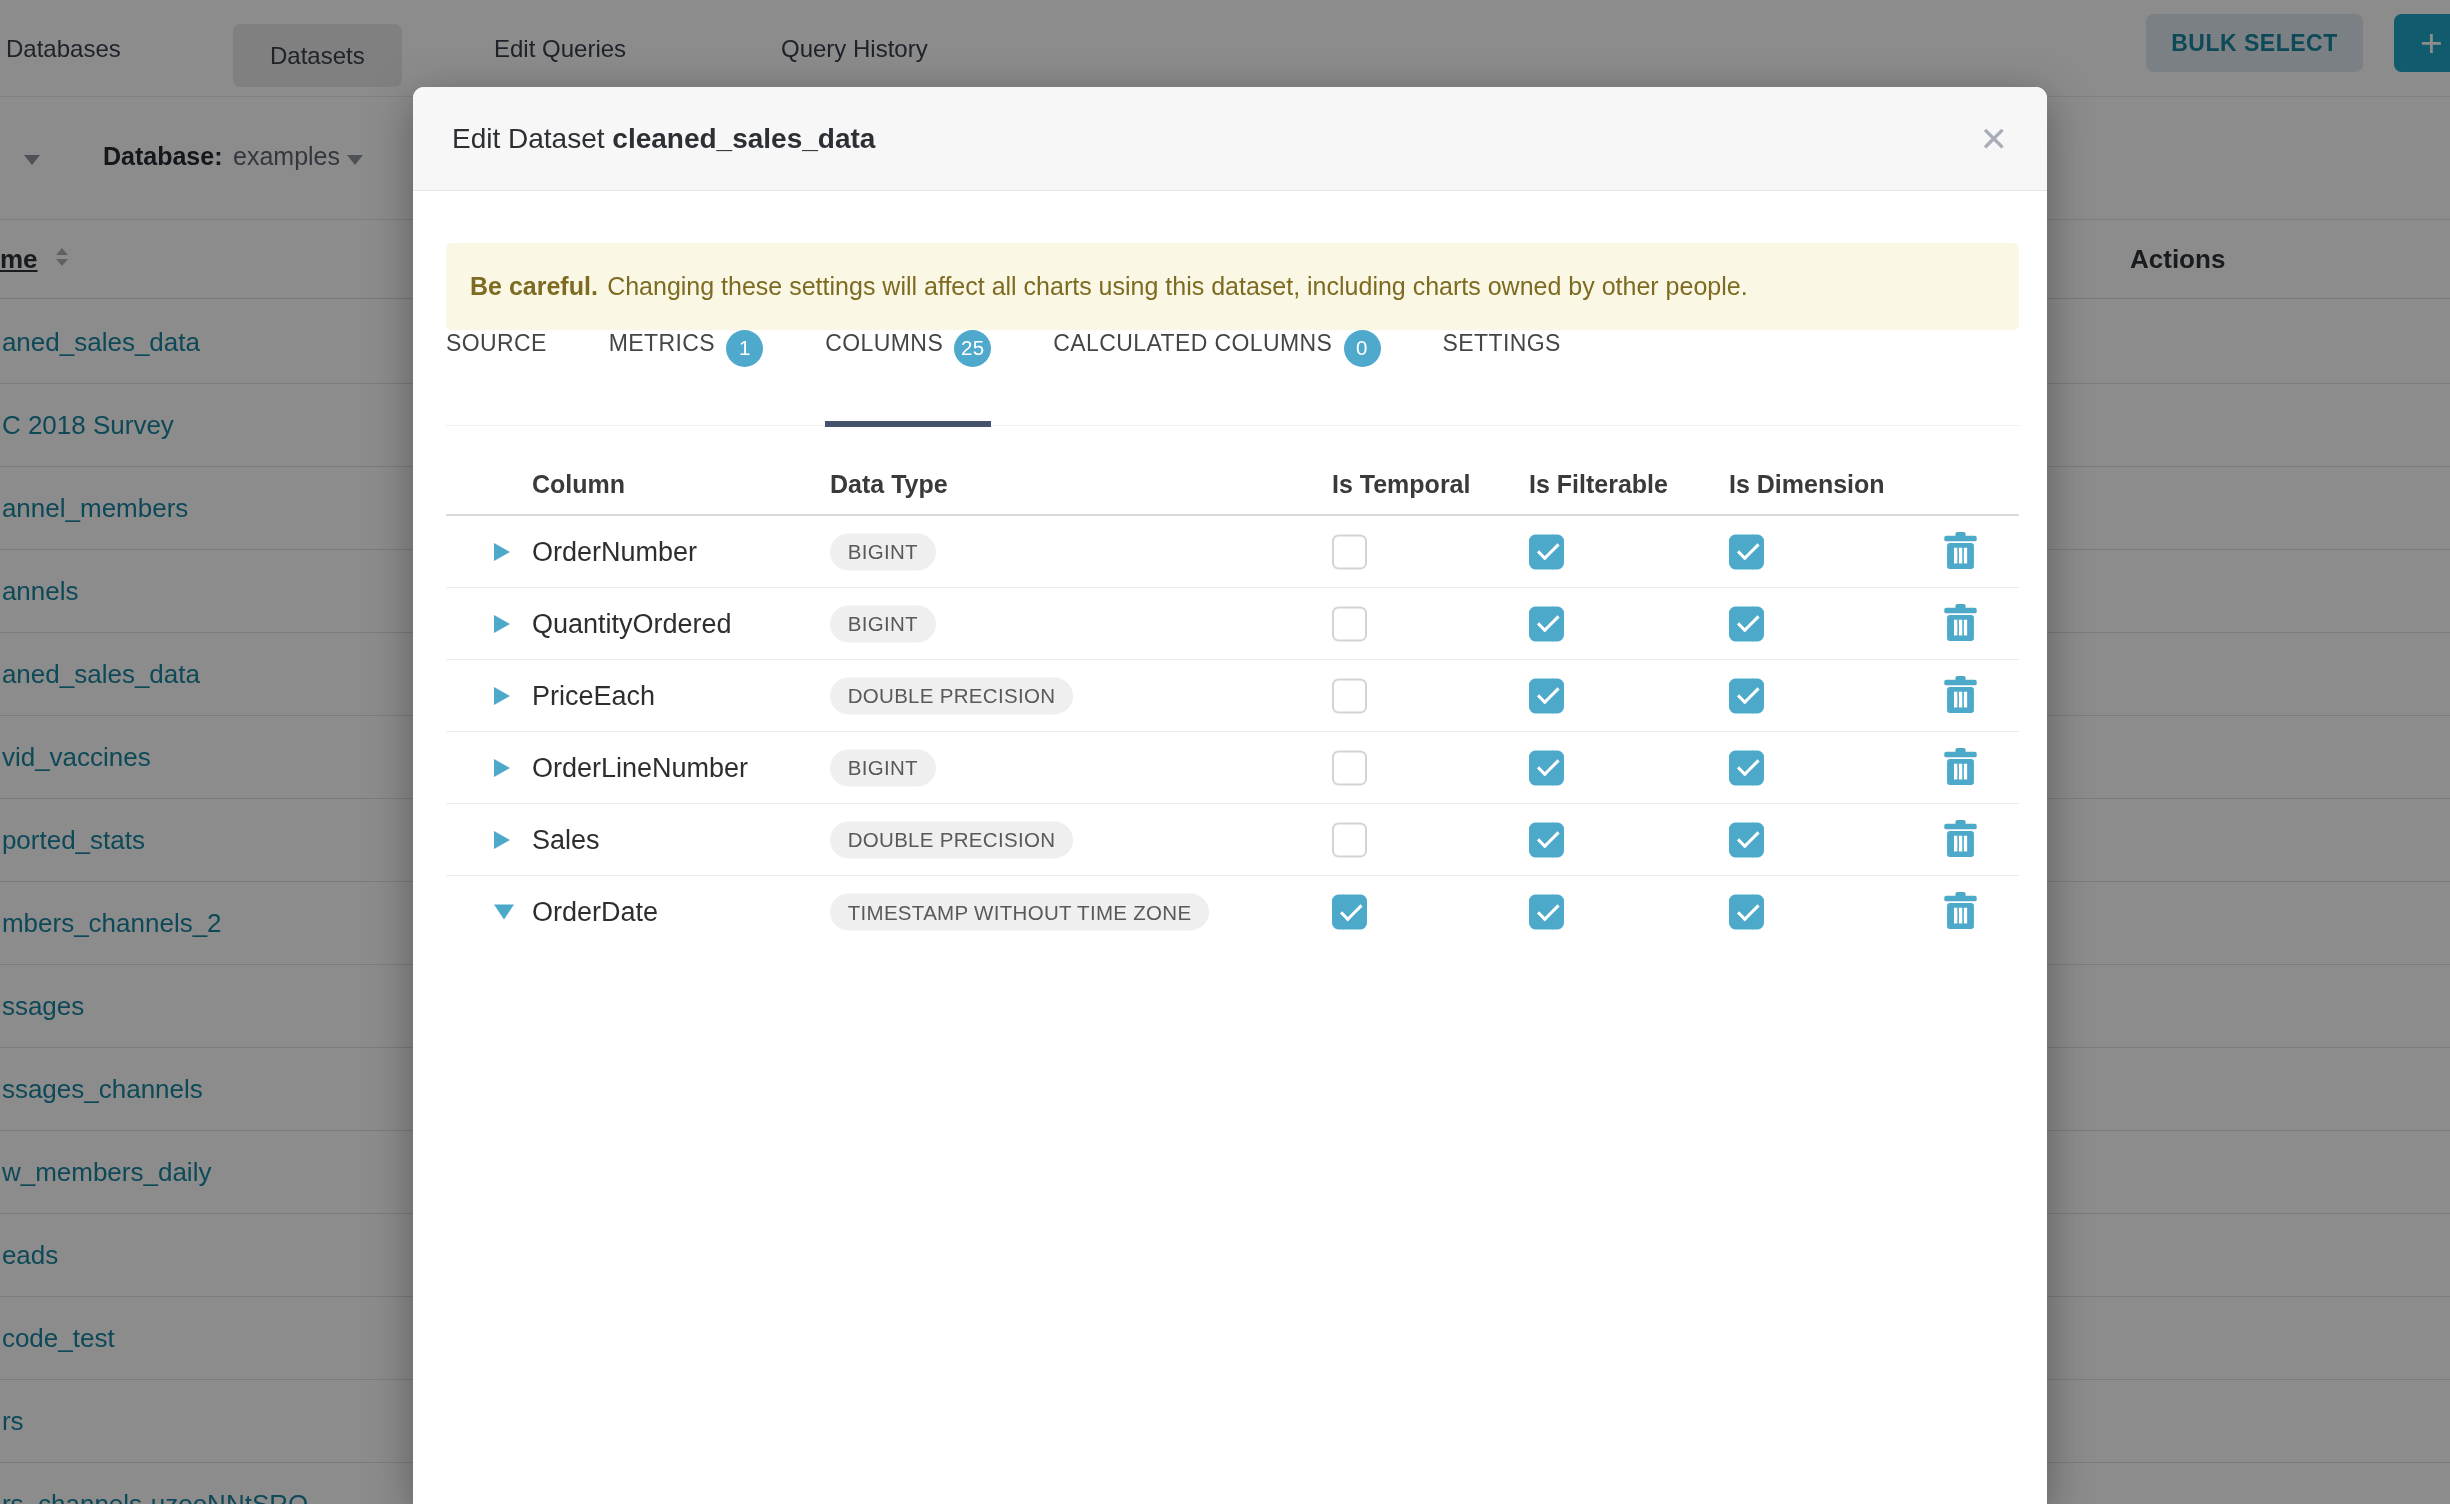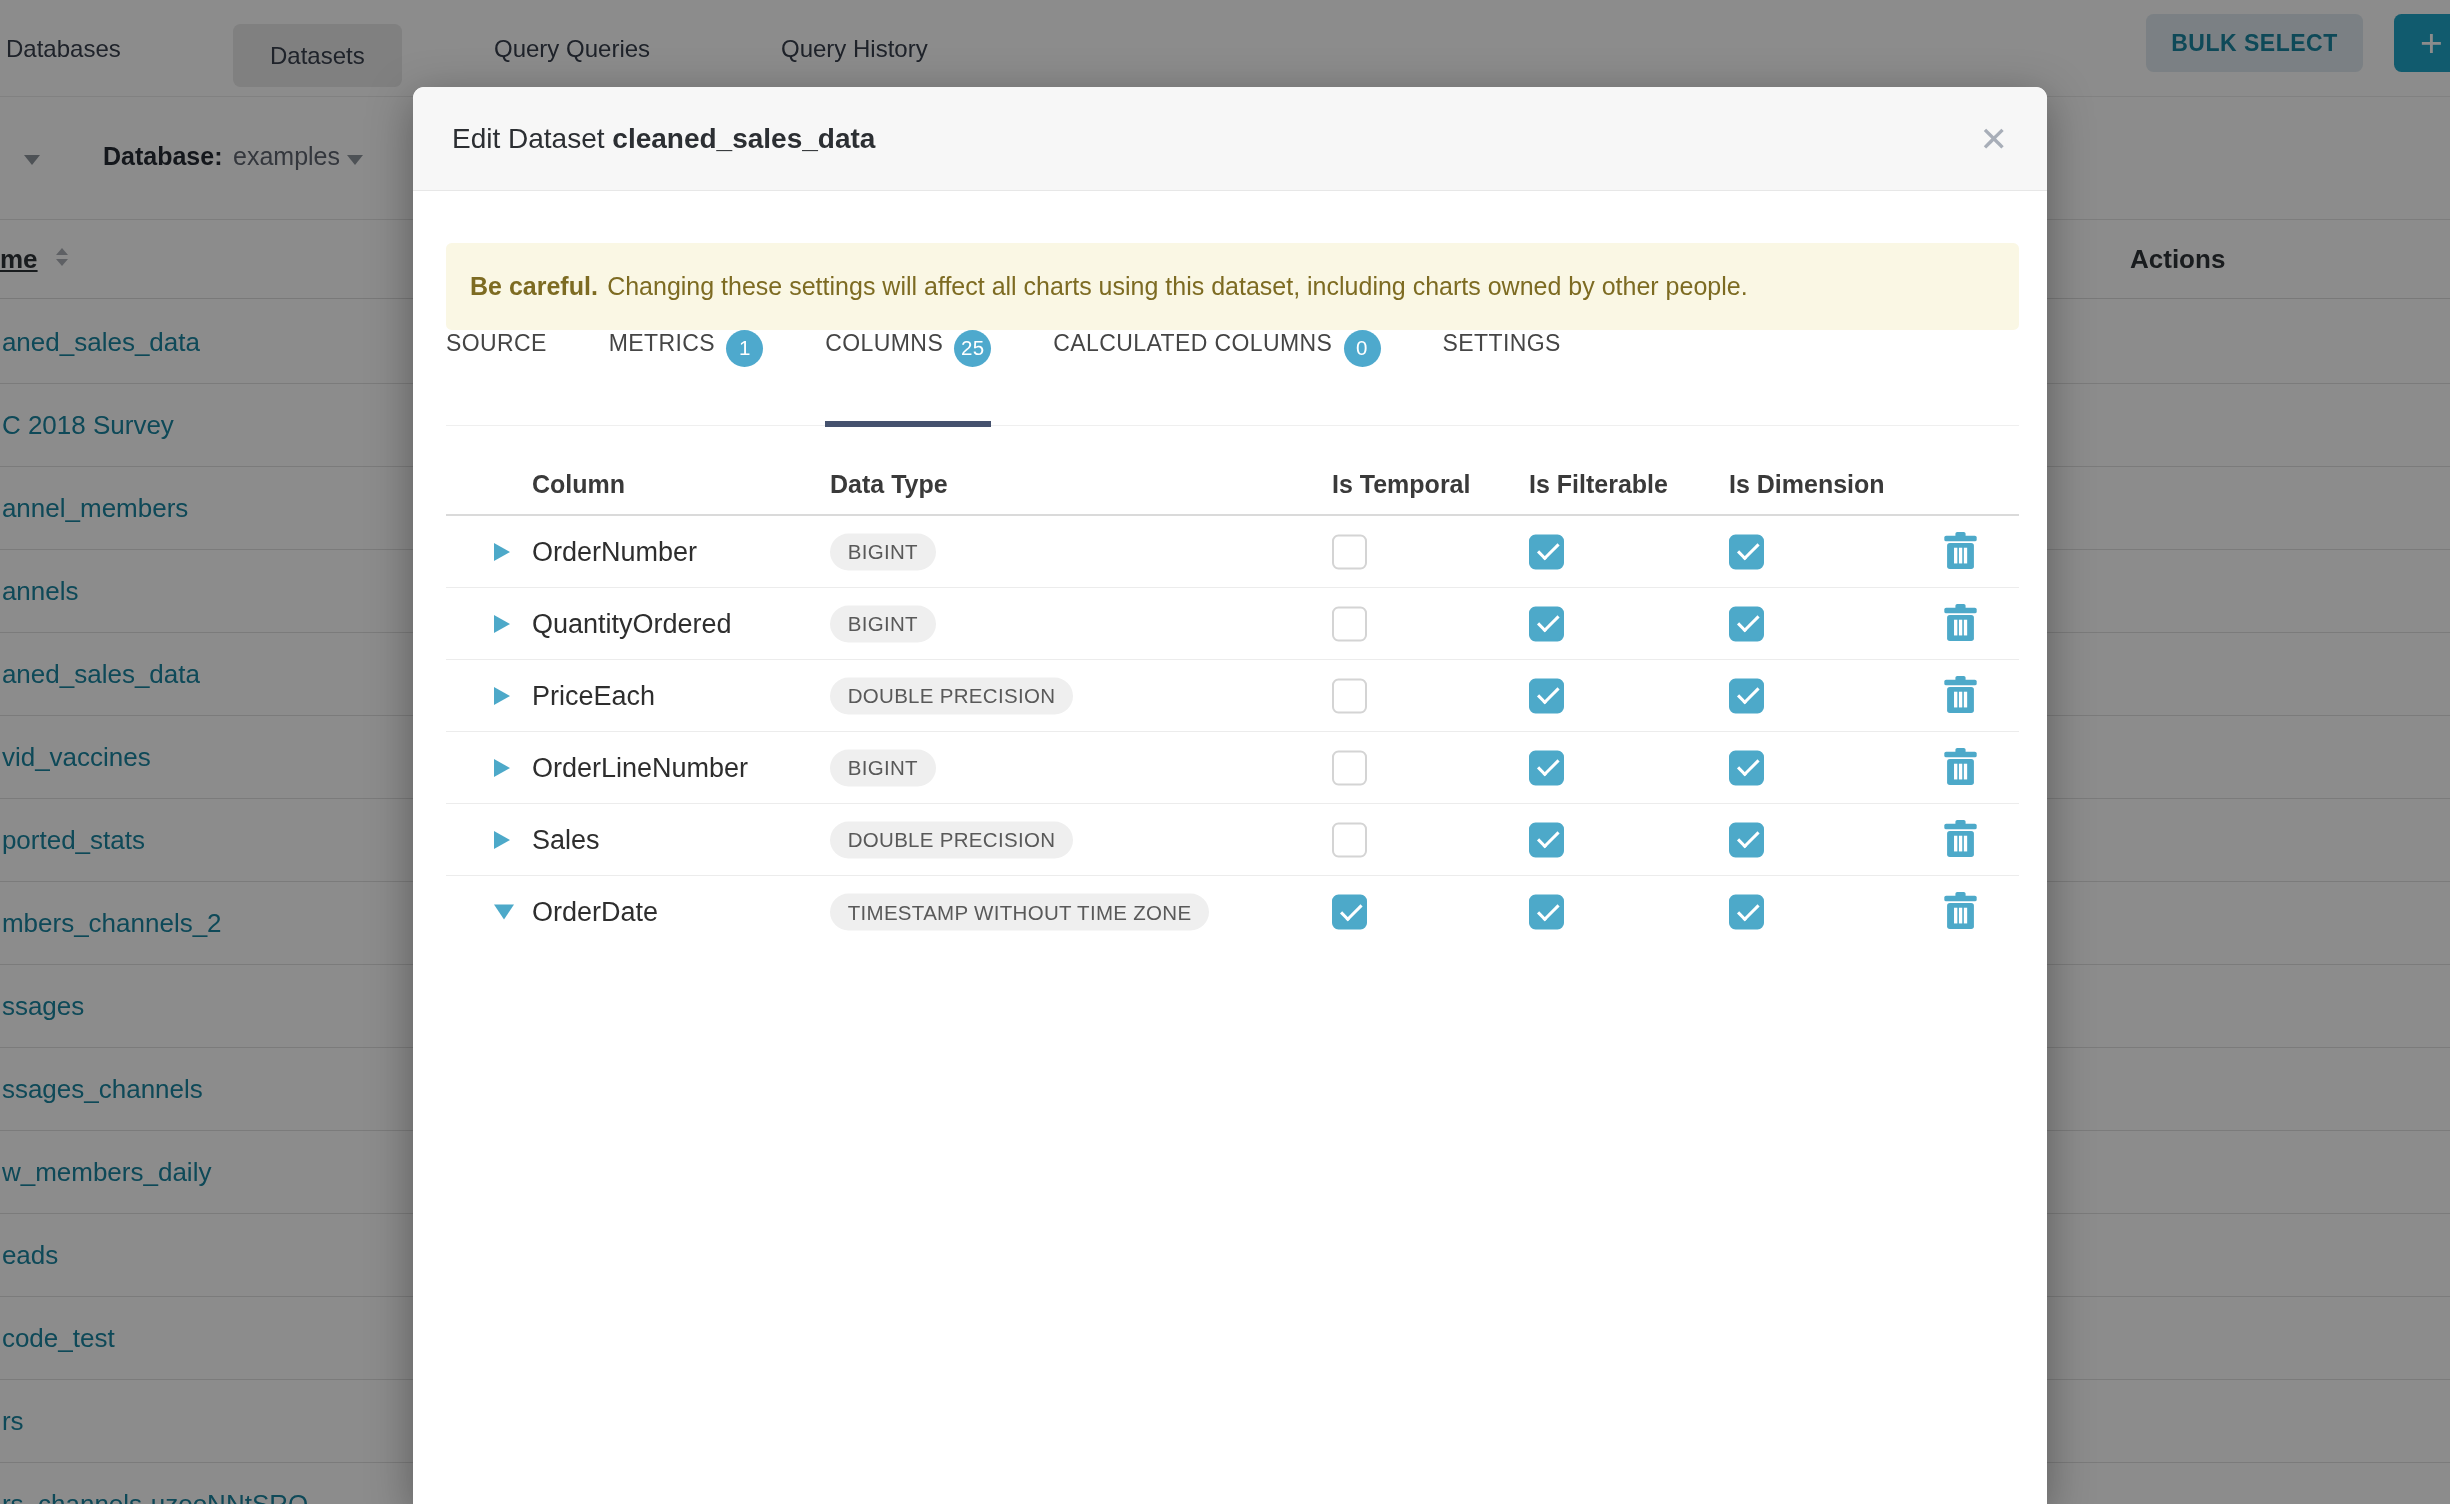--- a/index.html
+++ b/index.html
@@ -96,21 +96,21 @@
     font-size:26px; color:#333; padding:0 22.4px; font-family:inherit; }
   .field input::placeholder { color:#AEB6BC; }
 </style>
 </head>
 <body>
 
 <div class="bg-page">
   <div class="navbar">
     <span class="nav-tab nav-tab-databases">Databases</span>
     <span class="nav-tab pill nav-tab-datasets">Datasets</span>
-    <span class="nav-tab nav-tab-savedq">Query Queries</span>
+    <span class="nav-tab nav-tab-savedq">Edit Queries</span>
     <span class="nav-tab nav-tab-queryh">Query History</span>
     <button class="bulk-select-btn">BULK SELECT</button>
     <button class="add-btn">+</button>
   </div>
   <div class="filterbar">
     <span class="caret-gray filter-caret-left"></span>
     <span class="db-label">Database:</span>
     <span class="db-value">examples</span>
     <span class="caret-gray db-caret"></span>
   </div>

